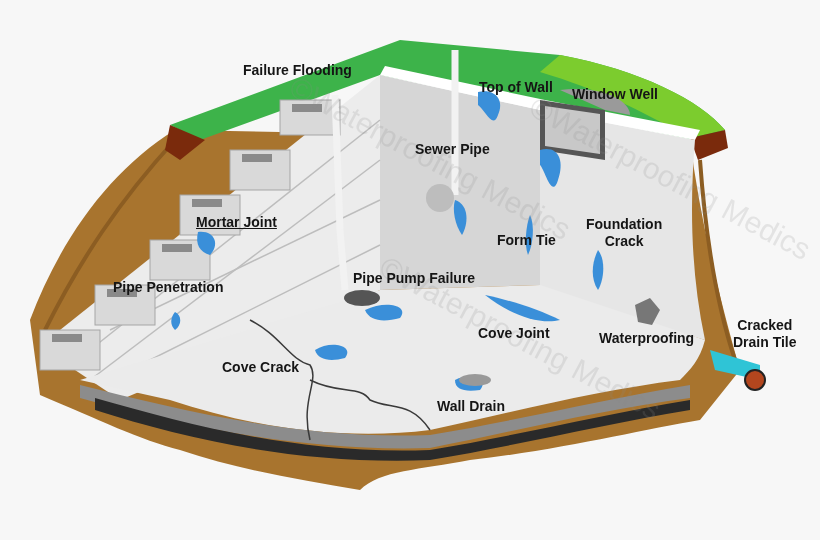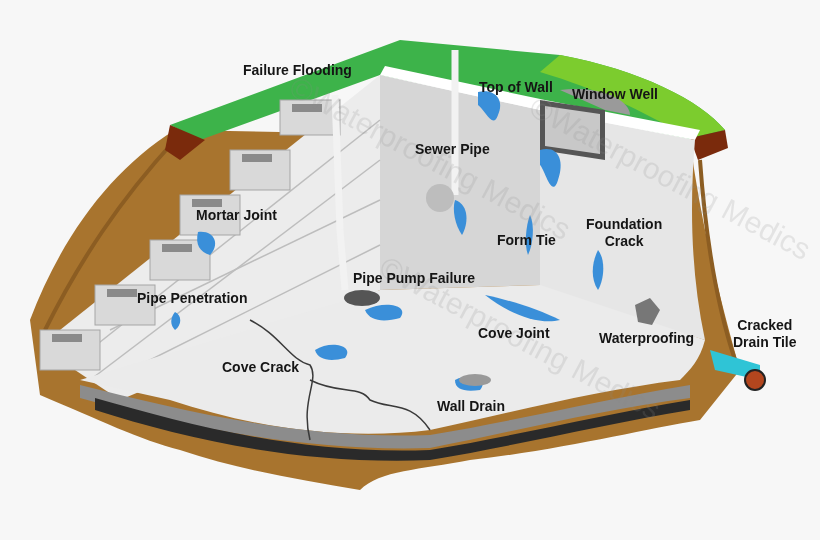--- a/index.html
+++ b/index.html
@@ -123,28 +123,28 @@
 </svg>
 
 <div class="watermark" style="left:300px; top:70px; transform:rotate(28deg);">©Waterproofing Medics</div>
 <div class="watermark" style="left:390px; top:250px; transform:rotate(28deg);">©Waterproofing Medics</div>
 <div class="watermark" style="left:540px; top:90px; transform:rotate(28deg);">©Waterproofing Medics</div>
 
 <div class="label" style="left:243px; top:62px;">Failure Flooding</div>
 <div class="label" style="left:479px; top:71px;margin-top:8px;">Top of Wall</div>
 <div class="label" style="left:572px; top:86px;">Window Well</div>
 <div class="label" style="left:415px; top:141px;">Sewer Pipe</div>
-<div class="label" style="left:196px; top:207px;">Mortar Joint</div>
+<div class="label" style="left:196px; top:214px;text-decoration:underline;">Mortar Joint</div>
 <div class="label" style="left:497px; top:232px;">Form Tie</div>
 <div class="label" style="left:586px; top:216px;">
   <div>Foundation</div>
   <div>Crack</div>
 </div>
 <div class="label" style="left:353px; top:270px;">Pipe Pump Failure</div>
-<div class="label" style="left:113px; top:290px;margin-left:24px;">Pipe Penetration</div>
+<div class="label" style="left:113px; top:279px;">Pipe Penetration</div>
 <div class="label" style="left:478px; top:325px;">Cove Joint</div>
 <div class="label" style="left:599px; top:330px;">Waterproofing</div>
 <div class="label" style="left:733px; top:317px;">
   <div>Cracked</div>
   <div>Drain Tile</div>
 </div>
 <div class="label" style="left:222px; top:359px;">Cove Crack</div>
 <div class="label" style="left:437px; top:398px;">Wall Drain</div>
 
 </body></html>

